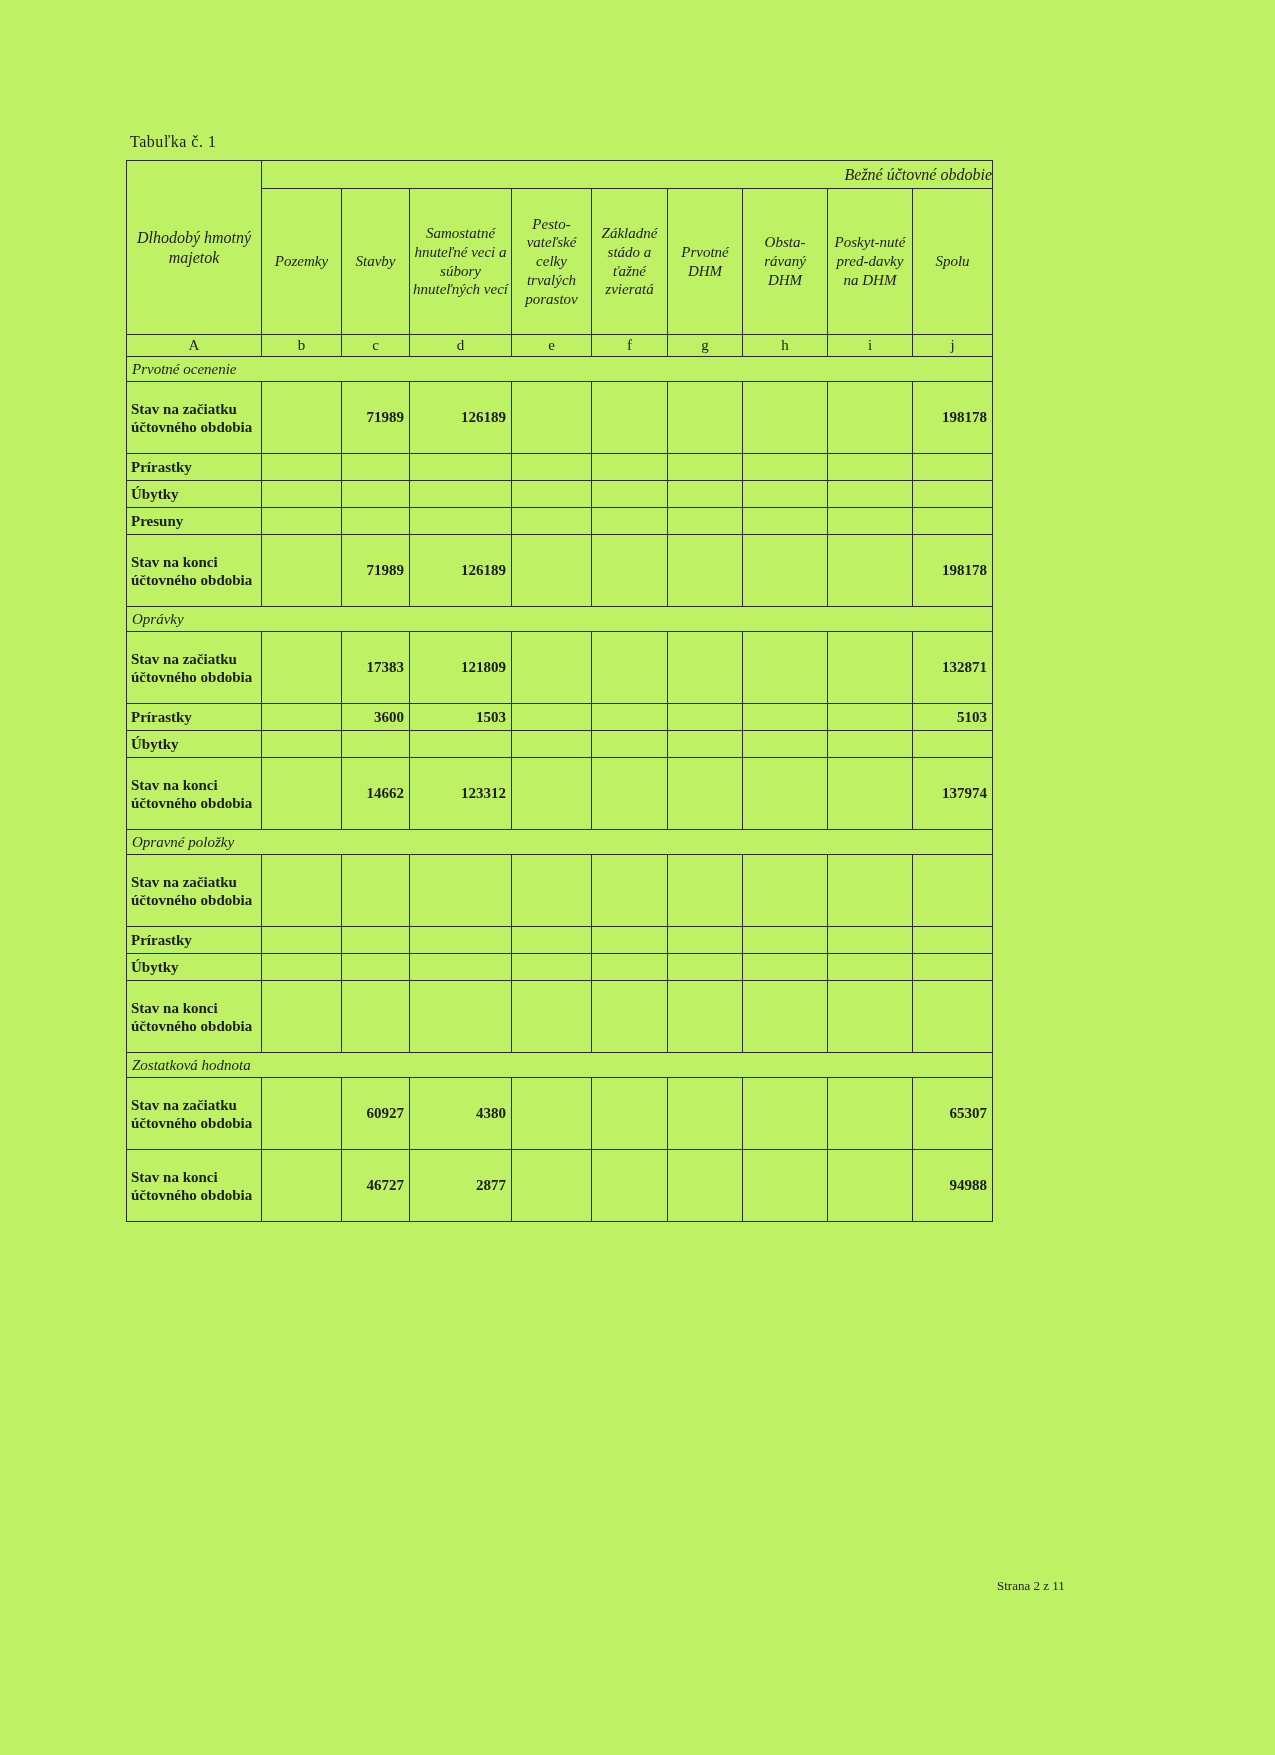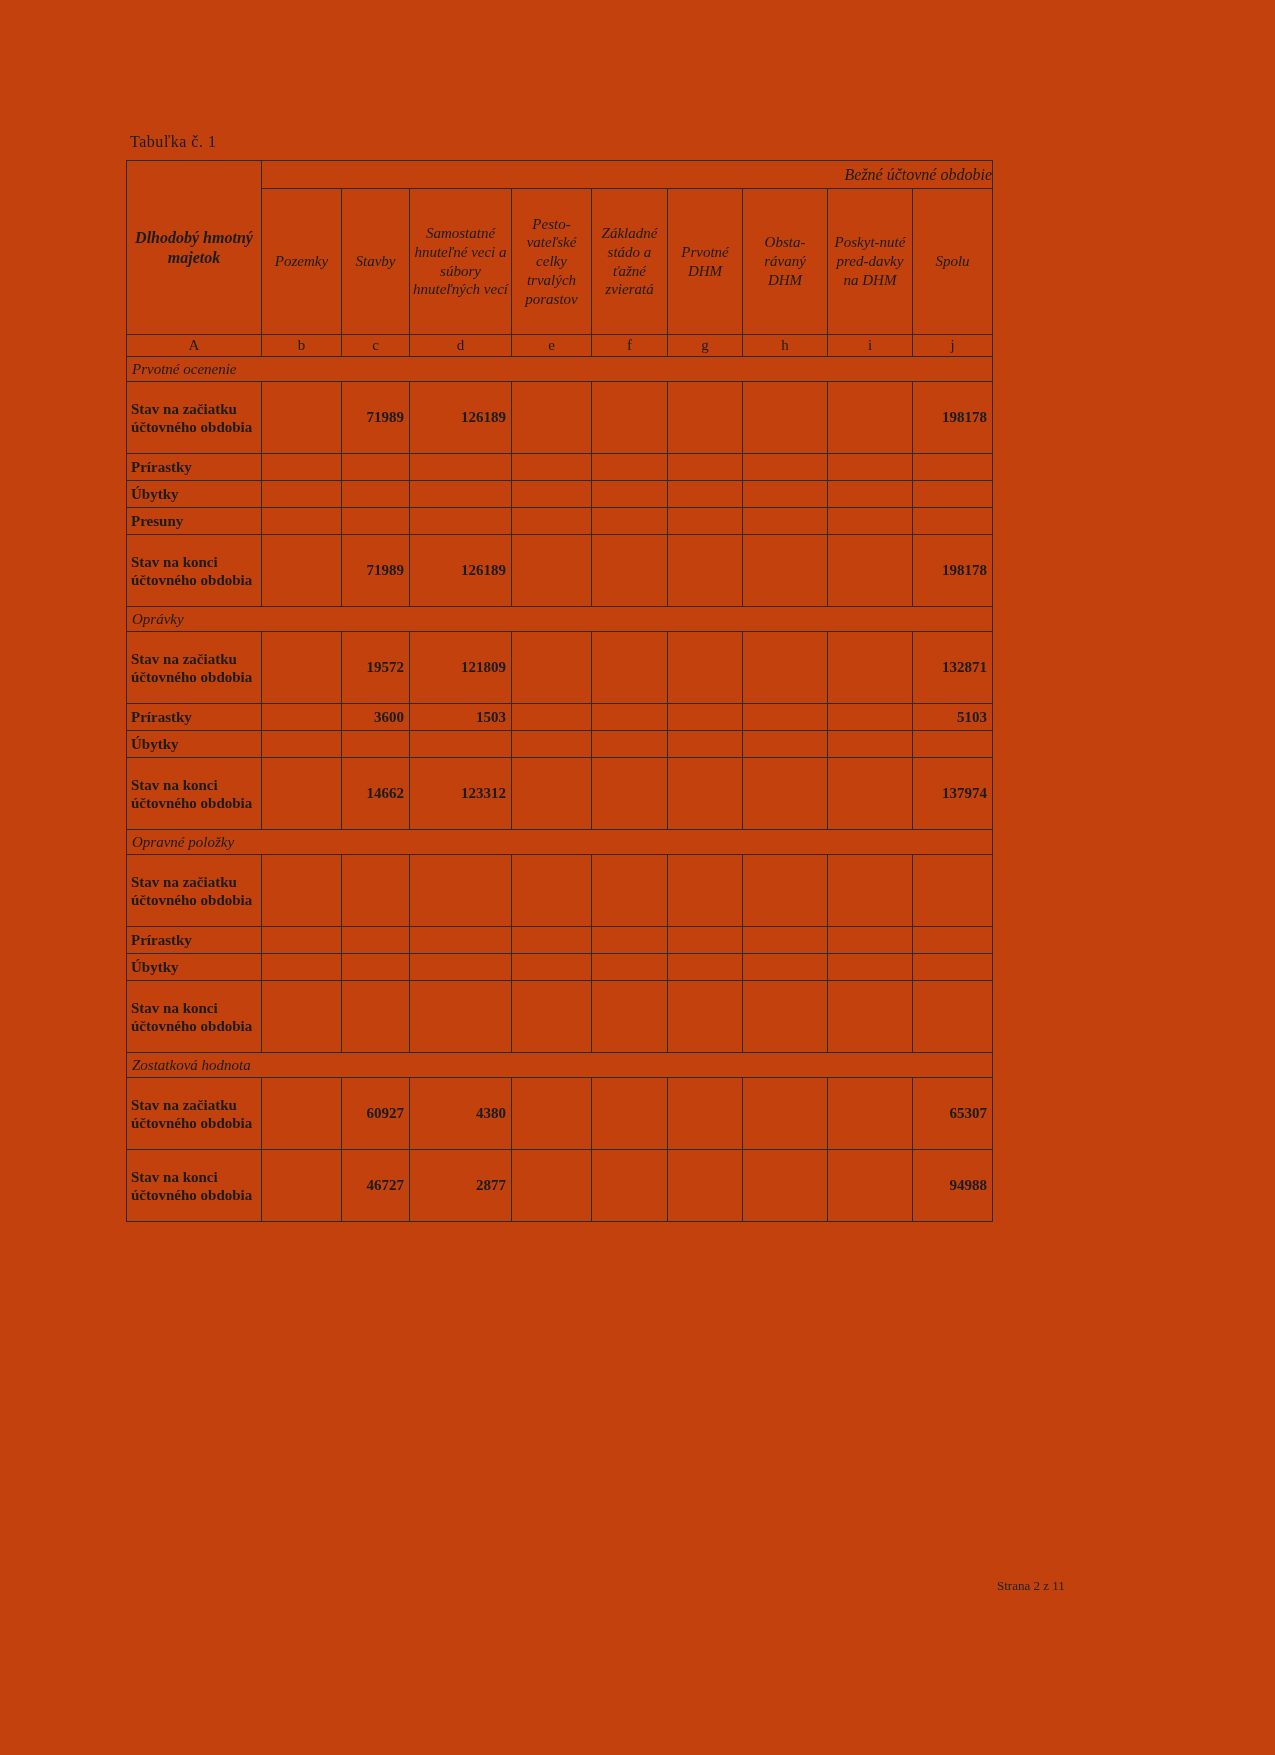--- a/index.html
+++ b/index.html
@@ -2,21 +2,21 @@
 <html><head>
 <meta charset="utf-8">
 <style>
   * { box-sizing: border-box; margin: 0; padding: 0; }
   html, body { background: #d9d9d9; }
   .page {
     position: relative;
     width: 1275px;
     height: 1755px;
     margin: 0 auto;
-    background: #c2410c;
+    background: #bef264;
     font-family: "Liberation Serif", serif;
     color: #1c1c1c;
     overflow: hidden;
   }
   .table-title {
     position: absolute;
     left: 130px;
     top: 133px;
     font-size: 16px;
     letter-spacing: 0.5px;
@@ -28,21 +28,21 @@
     border-collapse: collapse;
     table-layout: fixed;
     width: 866px;
   }
   .asset-table th, .asset-table td {
     border: 1px solid #2b2b2b;
     overflow: hidden;
   }
   th.corner {
     font-style: italic;
-    font-weight: bold;
+    font-weight: normal;
     font-size: 16px;
     text-align: center;
     vertical-align: middle;
     padding: 4px;
     line-height: 1.25;
   }
   th.period {
     height: 28px;
     font-style: italic;
     font-weight: normal;
@@ -210,21 +210,21 @@
           <td class="val"></td>
           <td class="val"></td>
           <td class="val">198178</td>
         </tr>
         <tr class="section-row">
           <td colspan="10">Oprávky</td>
         </tr>
         <tr class="data-row tall">
           <td class="rowlabel">Stav na začiatku účtovného obdobia</td>
           <td class="val"></td>
-          <td class="val">19572</td>
+          <td class="val">17383</td>
           <td class="val">121809</td>
           <td class="val"></td>
           <td class="val"></td>
           <td class="val"></td>
           <td class="val"></td>
           <td class="val"></td>
           <td class="val">132871</td>
         </tr>
         <tr class="data-row short">
           <td class="rowlabel">Prírastky</td>

